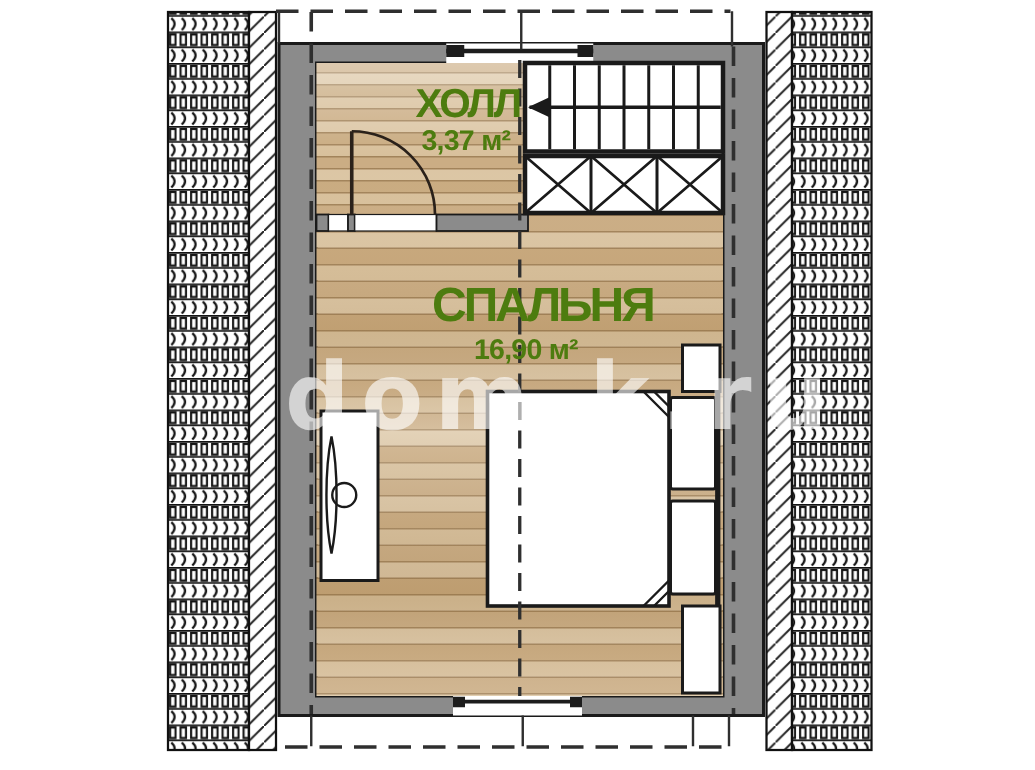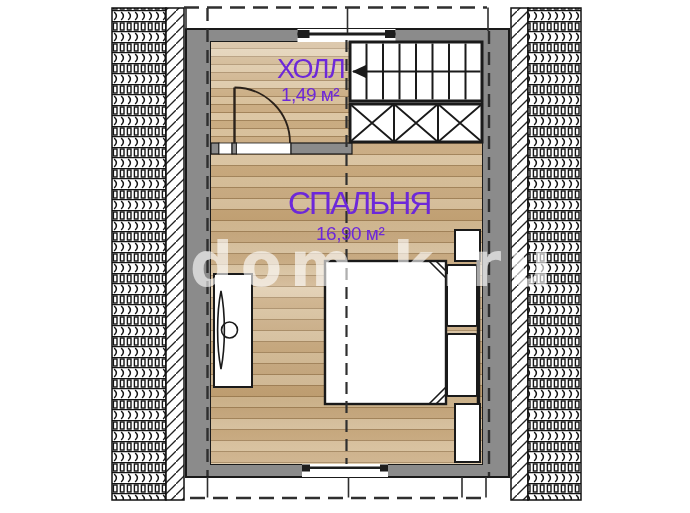--- a/index.html
+++ b/index.html
@@ -1,19 +1,19 @@
 <!DOCTYPE html>
 <html><head>
 <meta charset="utf-8">
 <style>
   html,body{margin:0;padding:0;background:#ffffff;}
   #stage{position:relative;width:690px;height:513px;background:#ffffff;overflow:hidden;
          font-family:"Liberation Sans",sans-serif;}
   #plan-svg{position:absolute;left:0;top:0;}
-  .lbl{position:absolute;color:#6d28d9;font-weight:normal;white-space:nowrap;}
+  .lbl{position:absolute;color:#4d7c0f;font-weight:bold;white-space:nowrap;}
   #hall-name{left:277px;top:54px;font-size:27px;letter-spacing:-1.5px;}
   #hall-area{left:281px;top:84px;font-size:19px;letter-spacing:-0.5px;}
   #bedroom-name{left:288px;top:185px;font-size:32px;letter-spacing:-2px;}
   #bedroom-area{left:316px;top:223px;font-size:19px;letter-spacing:-0.5px;}
   #watermark{position:absolute;left:190px;top:228px;font-family:"DejaVu Sans",sans-serif;
              font-weight:bold;font-size:62px;letter-spacing:8px;
              color:rgba(255,255,255,0.62);transform:scaleX(0.97);transform-origin:left top;}
 </style>
 </head>
 <body>
@@ -166,18 +166,18 @@
       <path d="M489,31 V476" stroke-width="2.4" stroke-dasharray="13,8"></path>
       <path d="M488,7.5 V31 M486,477 V497.5 M462,477 V497.5" stroke-width="1.6"></path>
     </g>
     <g stroke="#2f2f2f" fill="none">
       <path d="M346.5,40 V464" stroke-width="2.2" stroke-dasharray="12,7"></path>
       <path d="M347.5,7.5 V33 M348.5,477 V497.5" stroke-width="1.6"></path>
     </g>
   </svg>
 
   <div class="lbl" id="hall-name">ХОЛЛ</div>
-  <div class="lbl" id="hall-area">1,49 м²</div>
+  <div class="lbl" id="hall-area">3,37 м²</div>
   <div class="lbl" id="bedroom-name">СПАЛЬНЯ</div>
   <div class="lbl" id="bedroom-area">16,90 м²</div>
 
   <div id="watermark">dom-k.ru</div>
 </div>
 
 </body></html>

